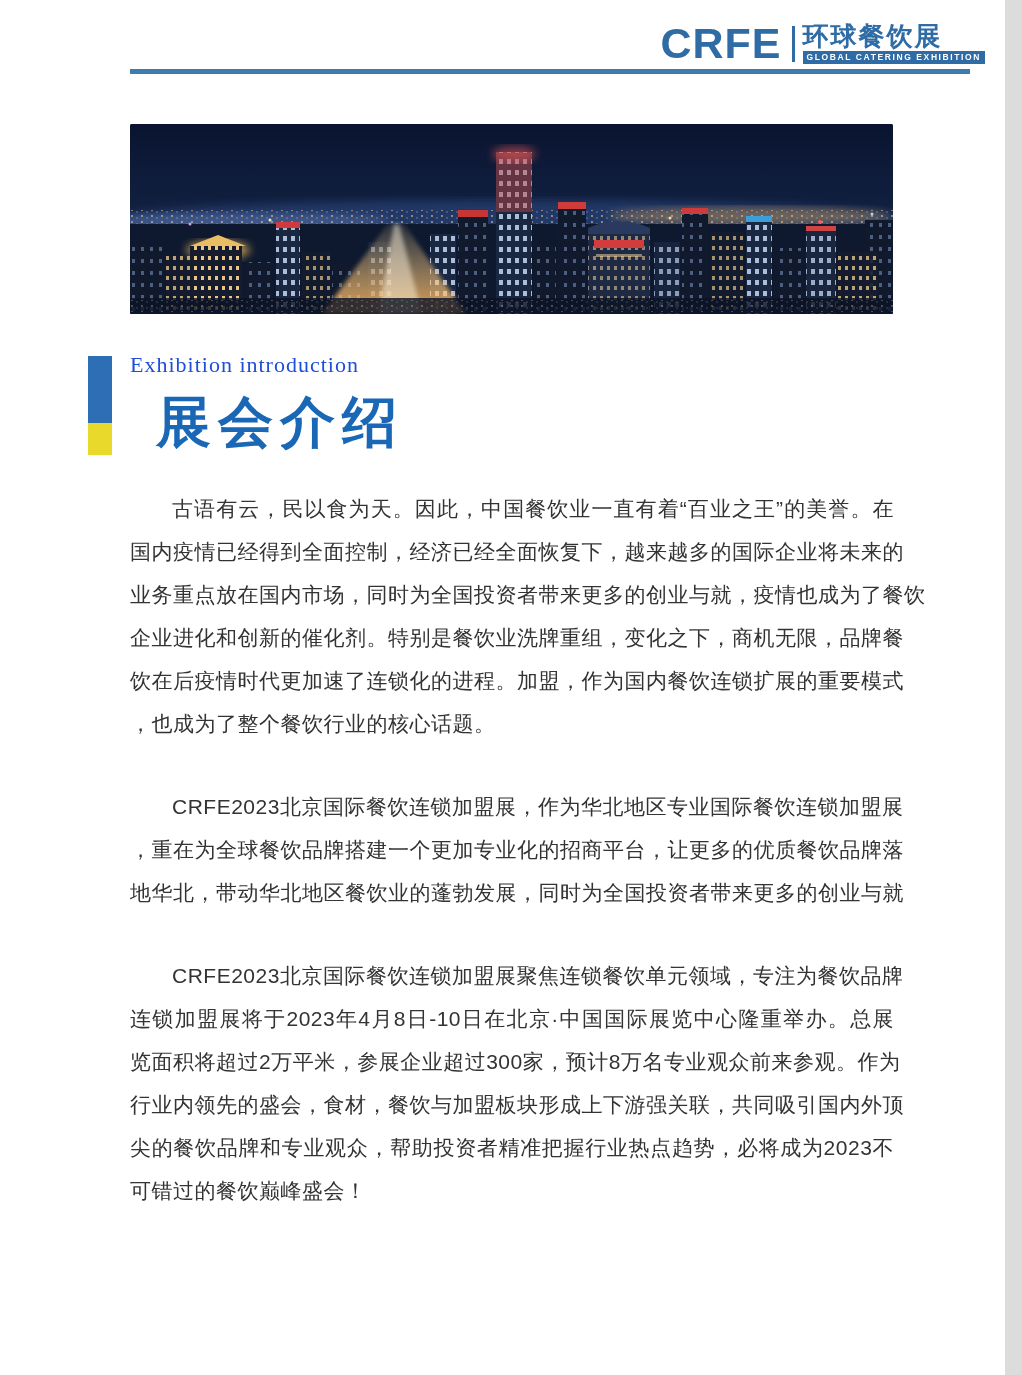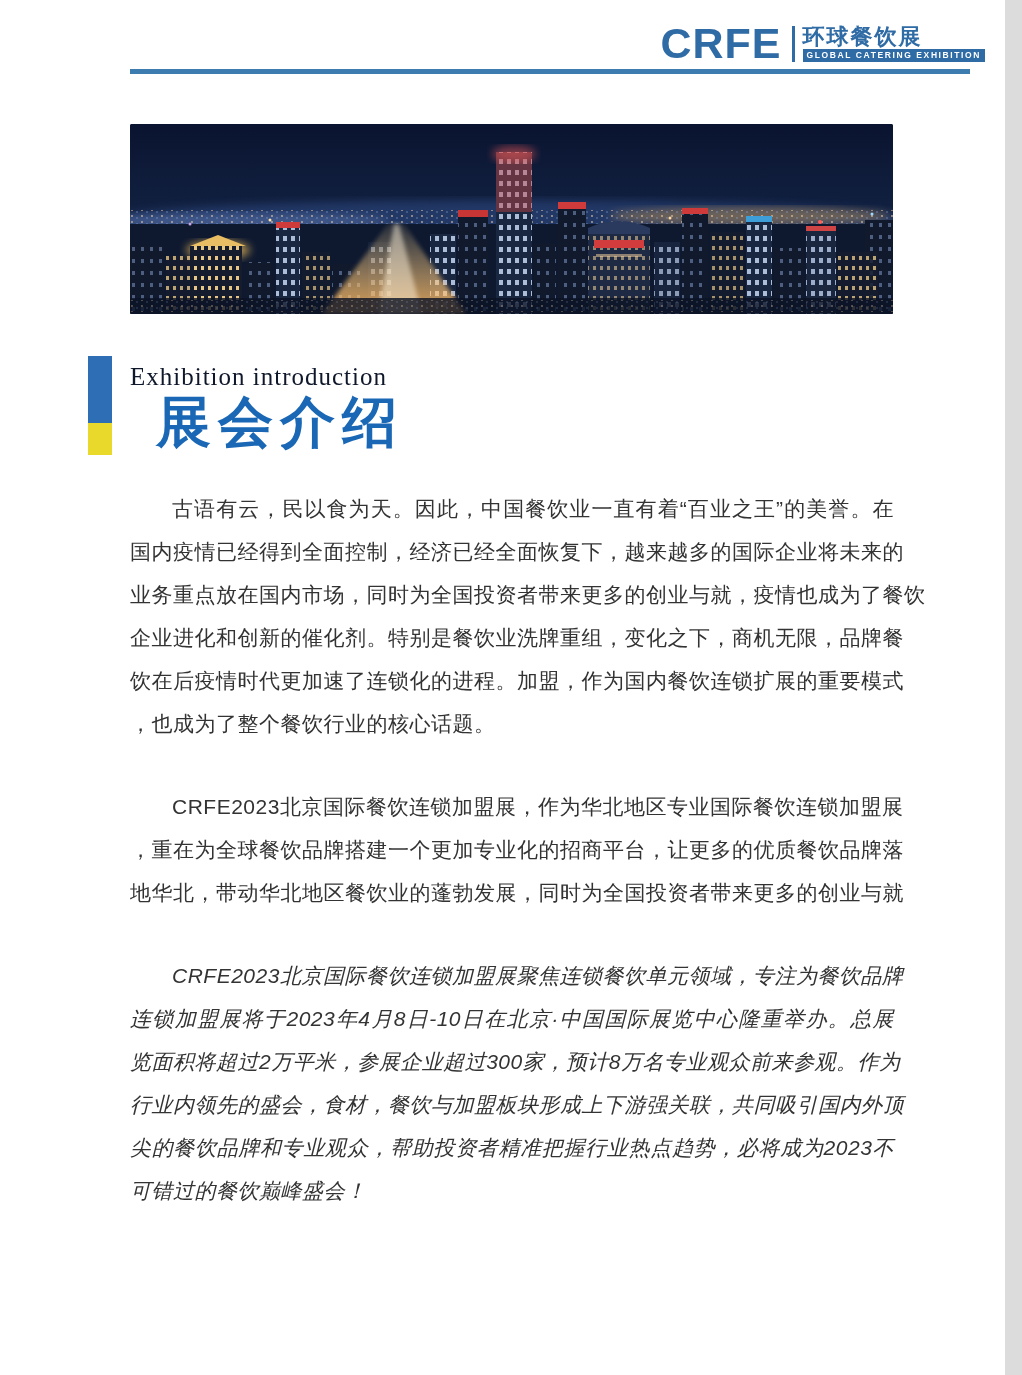--- a/index.html
+++ b/index.html
@@ -21,21 +21,21 @@
   .logo-abbr {
     font-size:43px; font-weight:800; color:#2f6ba5;
     letter-spacing:1px; line-height:1;
     font-family:"Liberation Sans",sans-serif;
   }
   .logo-divider {
     width:3px; height:36px; background:#2f6ba5; margin:0 8px 0 10px;
   }
   .logo-right { display:flex; flex-direction:column; align-items:flex-start; }
   .logo-cn {
-    font-size:22px; font-weight:700; color:#2f6ba5;
+    font-size:26px; font-weight:700; color:#2f6ba5;
     letter-spacing:2px; line-height:1.05;
   }
   .logo-en {
     margin-top:0; background:#2f6ba5; color:#ffffff;
     font-size:8.5px; font-weight:700; letter-spacing:1.6px;
     padding:1px 4px; line-height:1.3; white-space:nowrap;
   }
   .header-rule {
     position:absolute; top:69px; left:130px; width:840px; height:5px;
     background:#3c7cae;
@@ -46,30 +46,30 @@
     overflow:hidden; border-radius:2px; background:#0a1430;
   }
   .hero svg { display:block; width:100%; height:100%; }
   
   .marker-bar { position:absolute; top:356px; left:88px; width:24px; height:99px; }
   .marker-blue { width:100%; height:67px; background:#2e6eb5; }
   .marker-yellow { width:100%; height:32px; background:#e8d92a; }
   .title-en {
     position:absolute; top:352px; left:130px;
     font-family:"Liberation Serif","DejaVu Serif",serif;
-    font-size:25px; color:#0f172a; letter-spacing:1px;margin-top:11px;
+    font-size:22px; color:#1d4ed8; letter-spacing:1px;
   }
   .title-cn {
     position:absolute; top:386px; left:128px;
     font-size:55px; font-weight:700; color:#1a68b5; letter-spacing:7px;margin-left:28px;
   }
   
   .content { position:absolute; top:487px; left:130px; width:764px; color:#333333; }
   .para { margin-bottom:40px; }
-  .para:last-child { margin-bottom:0;font-style:italic; }
+  .para:last-child { margin-bottom:0; }
   .line {
     font-size:21px; line-height:43px; letter-spacing:0.5px;
     text-align:justify; text-align-last:justify; white-space:nowrap;
   }
   .line.first { text-indent:2em; }
   .line.last { text-align-last:left; }
 </style>
 </head>
 <body>
 

